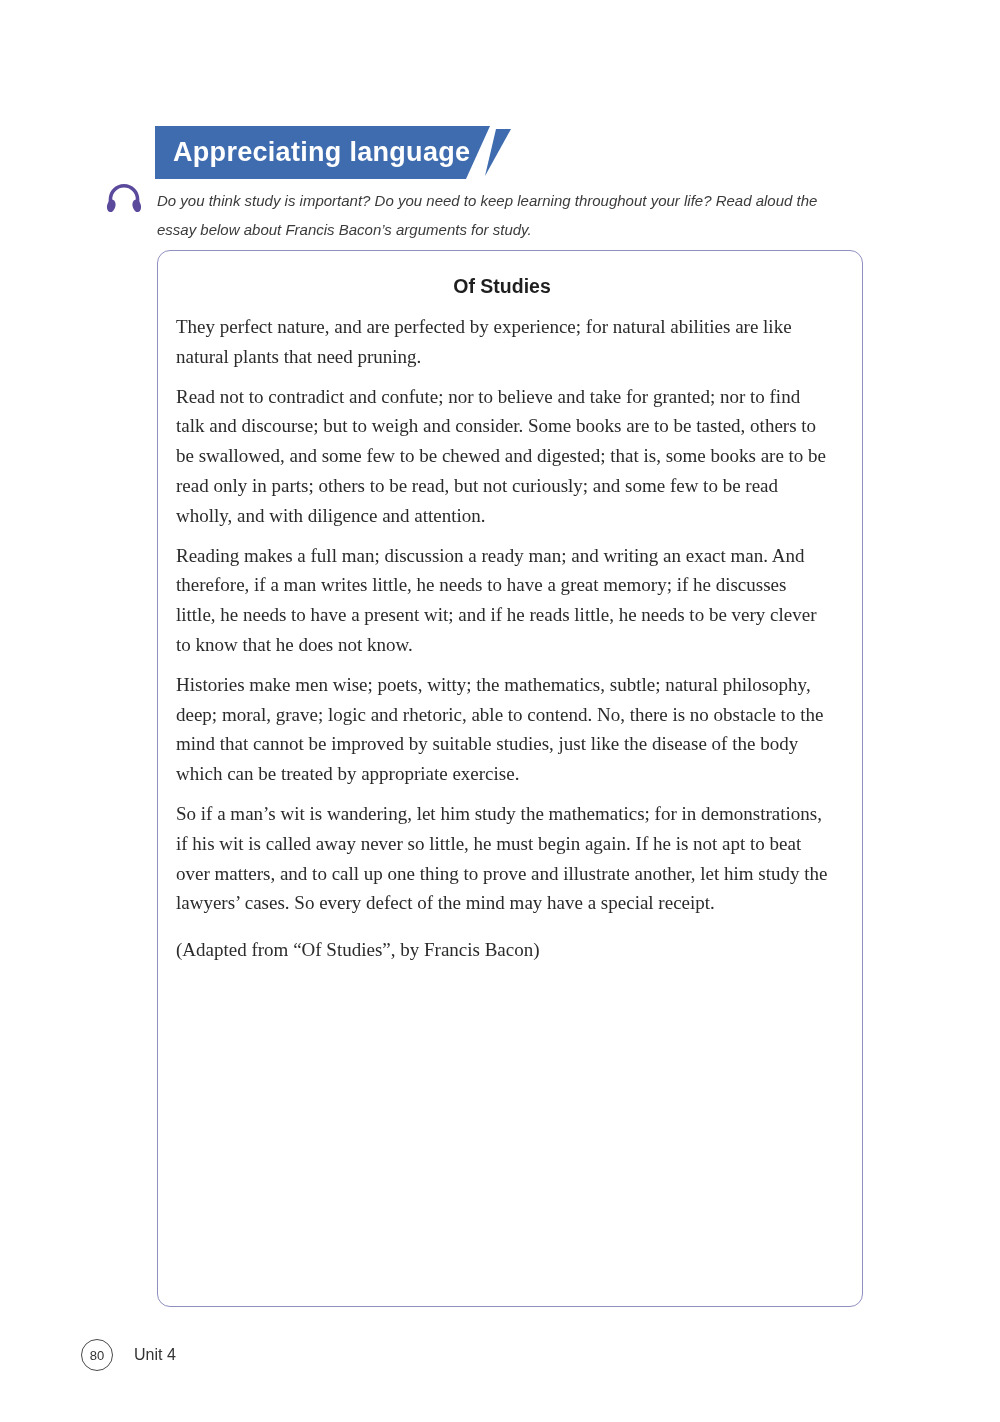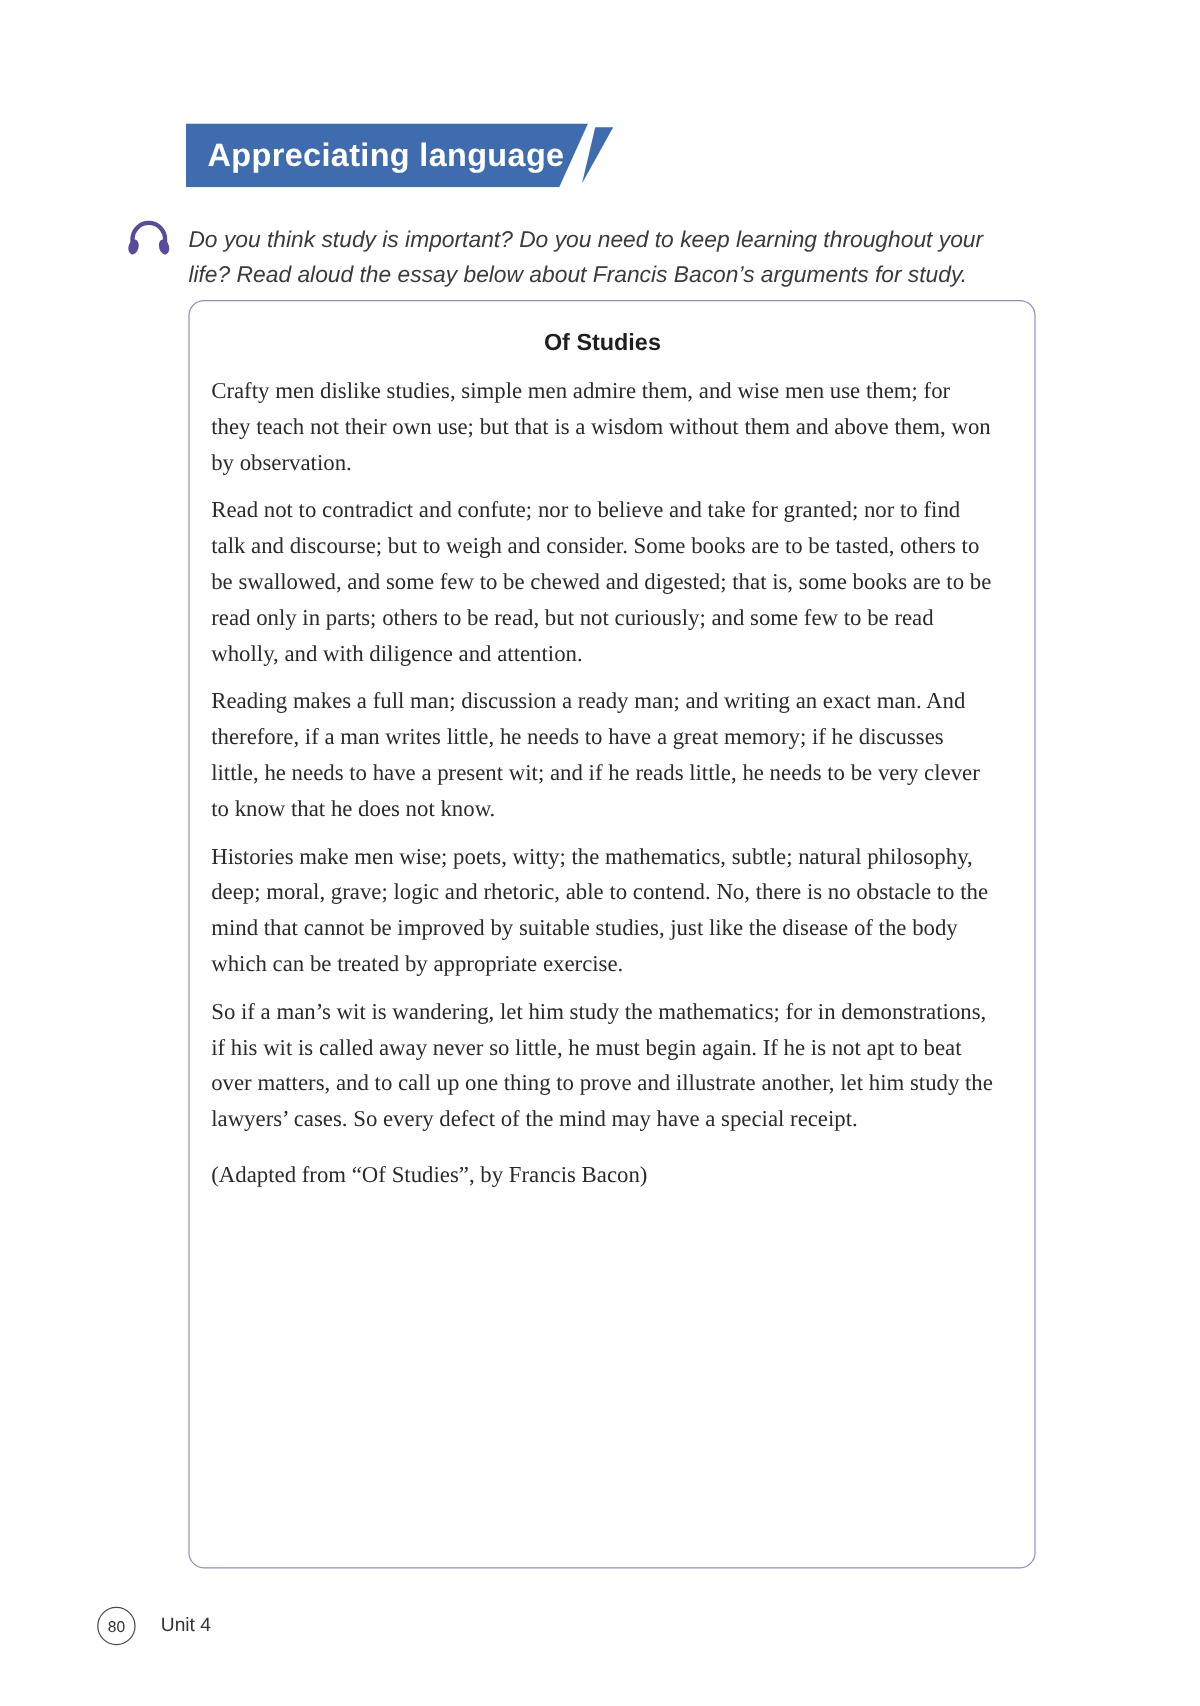--- a/index.html
+++ b/index.html
@@ -8,21 +8,21 @@
     width: 1000px; height: 1422px;
     position: relative;
     font-family: "Liberation Sans", sans-serif;
     color: #2e2e2e;
     overflow: hidden;
   }
 
   
   .banner {
     position: absolute;
-    left: 155px; top: 103px;
+    left: 155px; top: 126px;
     width: 357px; height: 53px;
   }
   .banner svg { position: absolute; left: 0; top: 0; }
   .banner-label {
     position: absolute;
     left: 18px; top: 0;
     height: 53px; width: 300px;
     display: flex; align-items: center;
     font-size: 27px;
     font-weight: bold;
@@ -40,21 +40,21 @@
   .headphones {
     position: absolute;
     left: 0; top: 0;
     width: 36px; height: 34px;
   }
   .instruction-text {
     position: absolute;
     left: 51px; top: 3px;
     width: 700px;
     font-style: italic;
-    font-size: 19px;
+    font-size: 15px;
     line-height: 29px;
     color: #3b3b3b;
   }
 
   
   .essay-box {
     position: absolute;
     left: 157px; top: 250px;
     width: 706px; height: 1057px;
     border: 1.6px solid #8f8fc2;
@@ -119,21 +119,21 @@
       <ellipse cx="3.8" cy="16.2" rx="3.0" ry="4.6" fill="#5b4a9c" transform="rotate(14 3.8 16.2)"></ellipse>
       <ellipse cx="22.2" cy="16.2" rx="3.0" ry="4.6" fill="#5b4a9c" transform="rotate(-14 22.2 16.2)"></ellipse>
     </svg>
   </span>
   <div class="instruction-text">Do you think study is important? Do you need to keep learning throughout your life? Read aloud the essay below about Francis Bacon’s arguments for study.</div>
 </div>
 
 <div class="essay-box">
   <div class="essay-title">Of Studies</div>
   <div class="essay-body">
-    <p>Crafty men dislike studies, simple men admire them, and wise men use them; for they teach not their own use; but that is a wisdom without them and above them, won by observation.</p>
+    <p>They perfect nature, and are perfected by experience; for natural abilities are like natural plants that need pruning.</p>
     <p>Read not to contradict and confute; nor to believe and take for granted; nor to find talk and discourse; but to weigh and consider. Some books are to be tasted, others to be swallowed, and some few to be chewed and digested; that is, some books are to be read only in parts; others to be read, but not curiously; and some few to be read wholly, and with diligence and attention.</p>
     <p>Reading makes a full man; discussion a ready man; and writing an exact man. And therefore, if a man writes little, he needs to have a great memory; if he discusses little, he needs to have a present wit; and if he reads little, he needs to be very clever to know that he does not know.</p>
     <p>Histories make men wise; poets, witty; the mathematics, subtle; natural philosophy, deep; moral, grave; logic and rhetoric, able to contend. No, there is no obstacle to the mind that cannot be improved by suitable studies, just like the disease of the body which can be treated by appropriate exercise.</p>
     <p>So if a man’s wit is wandering, let him study the mathematics; for in demonstrations, if his wit is called away never so little, he must begin again. If he is not apt to beat over matters, and to call up one thing to prove and illustrate another, let him study the lawyers’ cases. So every defect of the mind may have a special receipt.</p>
     <p class="attribution">(Adapted from “Of Studies”, by Francis Bacon)</p>
   </div>
 </div>
 
 <div class="footer">
   <span class="page-number-badge">80</span>

